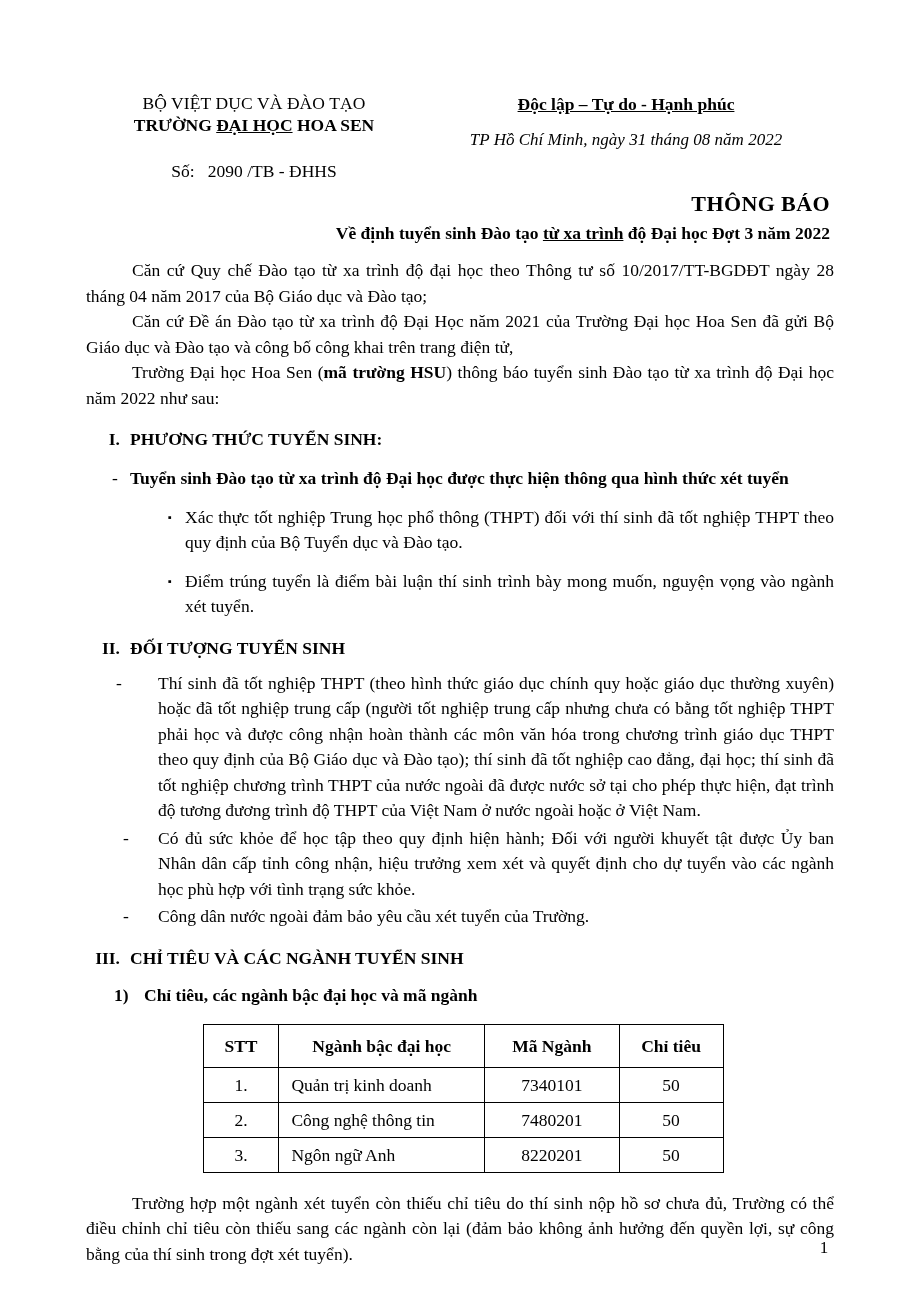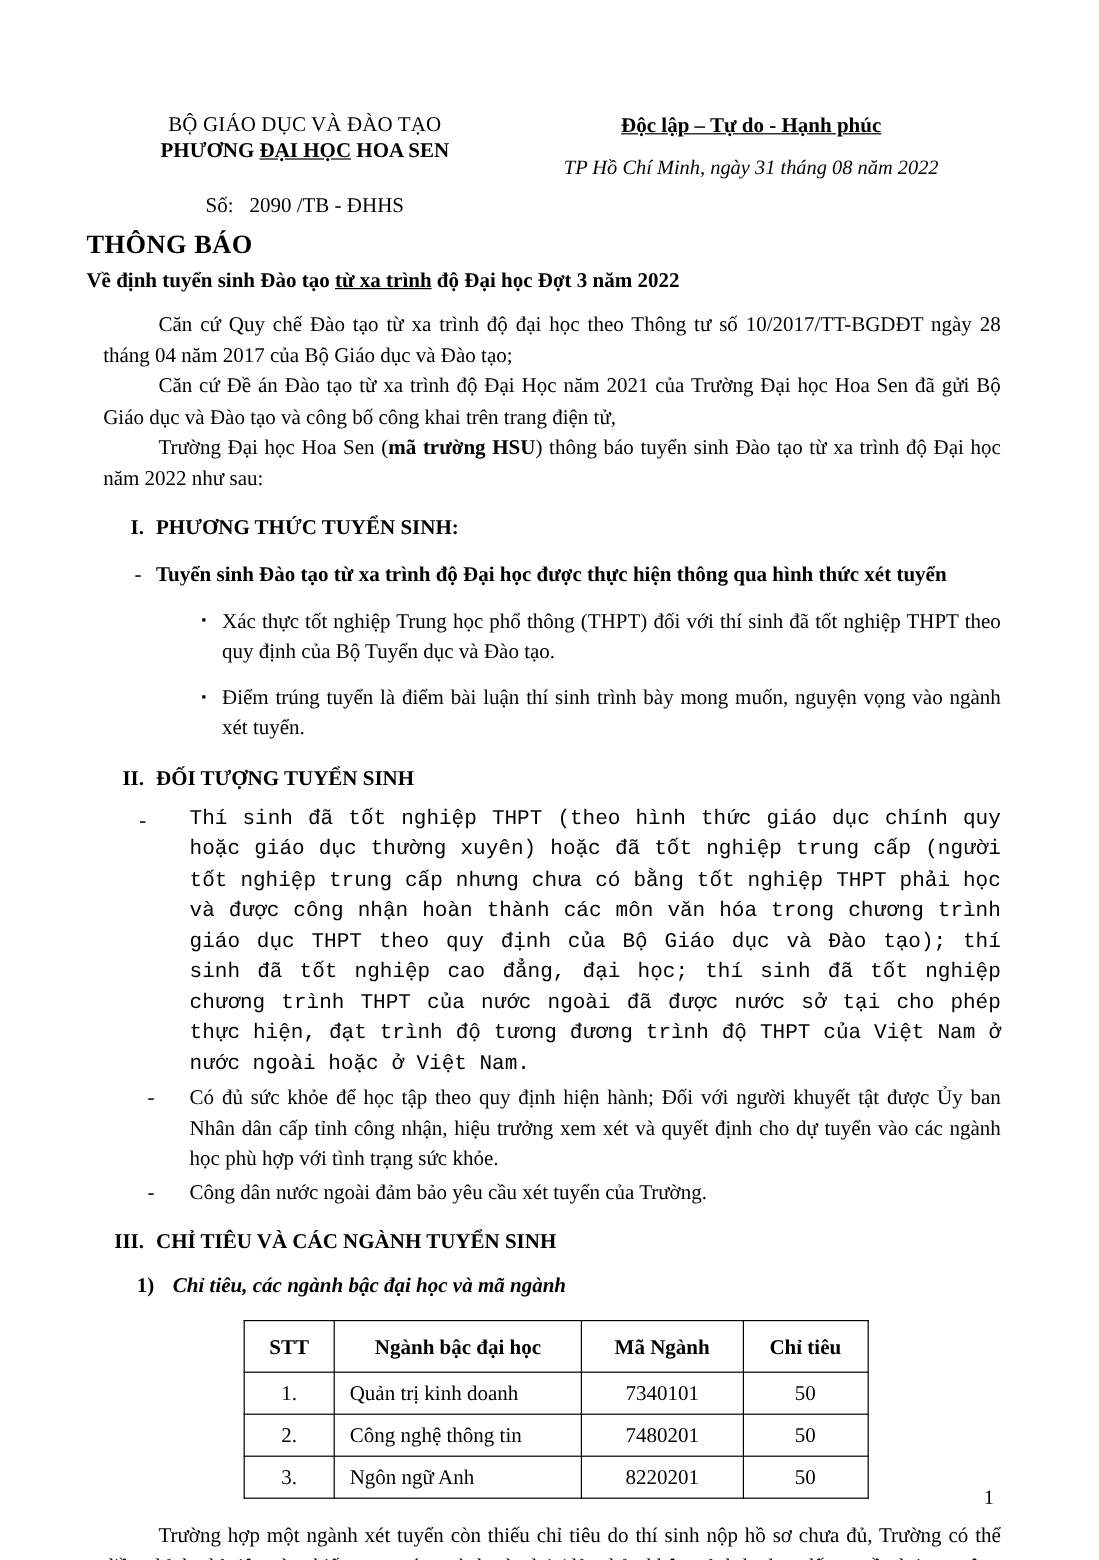--- a/index.html
+++ b/index.html
@@ -80,24 +80,24 @@
     font-size: 17px;
     font-style: italic;
     line-height: 22px;
     margin-top: 14px;
     white-space: nowrap;
   }
 
   
   .doc-title {
     position: absolute;
-    left: 72px;
+    left: 86px;
     top: 190px;
     width: 744px;
-    text-align: left;
+    text-align: right;
   }
   .doc-title .t1 {
     font-size: 22px;
     font-weight: bold;
     line-height: 28px;
     letter-spacing: 0.4px;
   }
   .doc-title .t2 {
     font-size: 17.5px;
     font-weight: bold;
@@ -162,21 +162,21 @@
     margin-top: 10px;
     font-size: 17.5px;
     line-height: 25.5px;
   }
   .dash2 .mk {
     width: 72px;
     flex: none;
     padding-left: 30px;
     box-sizing: border-box;
   }
-  .dash2 .txt { flex: 1; text-align: justify; font-family: Liberation Mono, monospace; }
+  .dash2 .txt { flex: 1; text-align: justify; }
 
   .dash3 {
     display: flex;
     margin-top: 2px;
     font-size: 17.5px;
     line-height: 25.5px;
   }
   .dash3 .mk {
     width: 72px;
     flex: none;
@@ -209,21 +209,21 @@
     font-size: 17.5px;
     font-weight: bold;
     line-height: 25px;
   }
   .num1 .num {
     width: 58px;
     flex: none;
     padding-left: 28px;
     box-sizing: border-box;
   }
-  .num1 .txt { flex: 1; font-style: italic; }
+  .num1 .txt { flex: 1; }
 
   
   .tbl-wrap {
     margin-top: 16px;
     display: flex;
     justify-content: center;
   }
   table.quota {
     border-collapse: collapse;
     width: 521px;
@@ -270,22 +270,22 @@
     line-height: 20px;
   }
 </style>
 </head>
 <body>
 
 <div class="page">
 
   <div class="letterhead">
     <div class="lh-left">
-      <div class="ministry">BỘ GIÁO DỤC VÀ ĐÀO TẠO</div>
-      <div class="school"><span>PHƯƠNG </span><span class="u">ĐẠI HỌC</span><span> HOA SEN</span></div>
+      <div class="ministry">BỘ VIỆT DỤC VÀ ĐÀO TẠO</div>
+      <div class="school"><span>TRƯỜNG </span><span class="u">ĐẠI HỌC</span><span> HOA SEN</span></div>
       <div class="so-line"><span>Số:</span>&nbsp;&nbsp; <span>2090 /TB - ĐHHS</span></div>
     </div>
     <div class="lh-right">
       <div class="motto"><span>Độc lập – Tự do - Hạnh phúc</span></div>
       <div class="place-date">TP Hồ Chí Minh, ngày 31   tháng 08 năm 2022</div>
     </div>
   </div>
 
   <div class="doc-title">
     <div class="t1">THÔNG BÁO</div>

